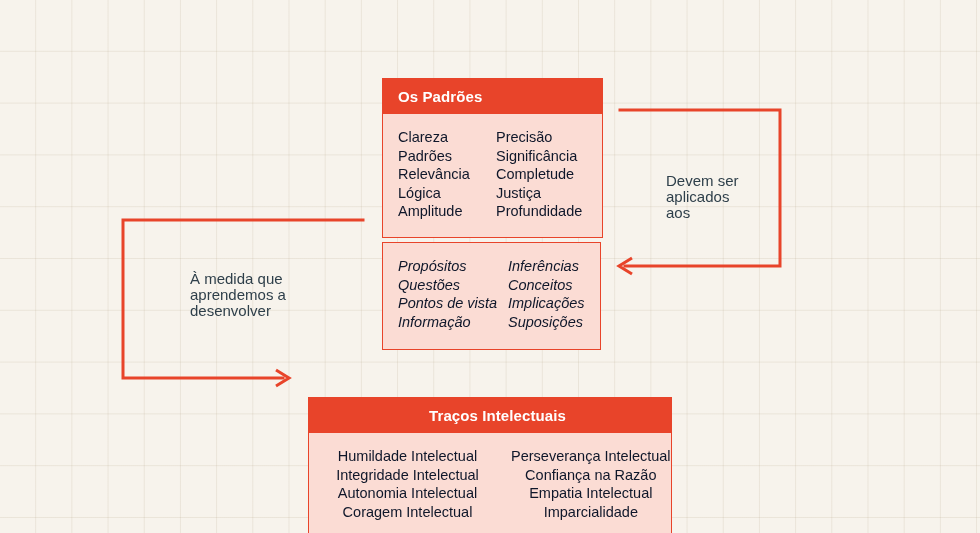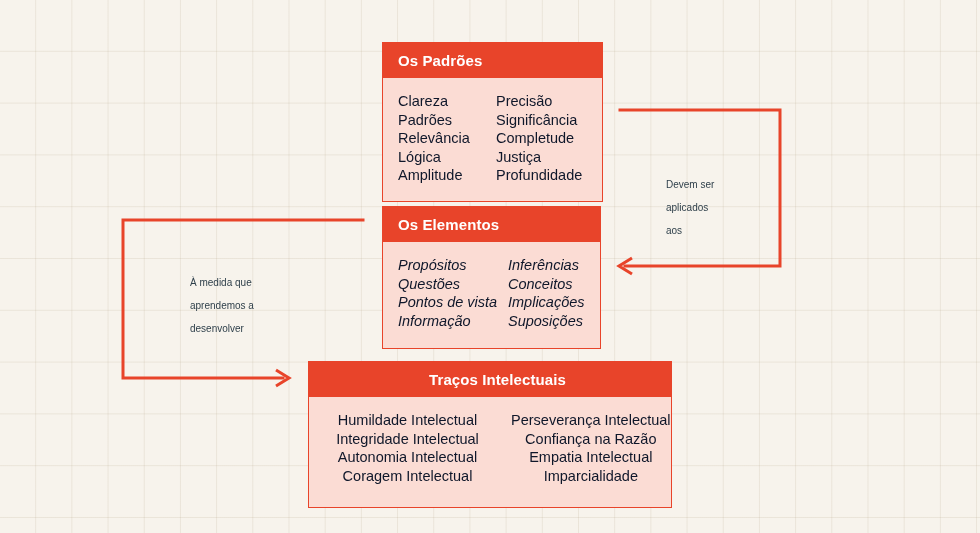--- a/index.html
+++ b/index.html
@@ -31,20 +31,21 @@
     width: 980px;
     height: 533px;
     pointer-events: none;
   }
   .card {
     position: absolute;
     box-sizing: border-box;
     border: 1px solid #E8442A;
     background-color: #FBDCD4;
     overflow: hidden;
+    margin-top: 36px;
   }
   .card-header {
     background-color: #E8442A;
     color: #FFFFFF;
     font-size: 15px;
     font-weight: bold;
     line-height: 1;
     padding: 10px 0 10px 15px;
     letter-spacing: 0.1px;
   }
@@ -59,22 +60,22 @@
     display: flex;
     flex-direction: column;
   }
   .col .item {
     line-height: 18.5px;
     white-space: nowrap;
   }
   .annot {
     position: absolute;
     color: #2E3F4A;
-    font-size: 10px;
-    line-height: 23px;
+    font-size: 15px;
+    line-height: 16px;
     white-space: pre-line;
   }
   
   #card-padroes   { left: 382px; top: 42px;  width: 221px; }
   #card-padroes .card-body .col:first-child { width: 98px; }
   #card-padroes .card-body { padding-bottom: 16px; }
 
   #card-elementos { left: 382px; top: 206px; width: 219px; }
   #card-elementos .card-body .col:first-child { width: 110px; }
   #card-elementos .card-body { padding-bottom: 18px; font-style: italic; }
@@ -114,21 +115,20 @@
         <span class="item">Precisão</span>
         <span class="item">Significância</span>
         <span class="item">Completude</span>
         <span class="item">Justiça</span>
         <span class="item">Profundidade</span>
       </div>
     </div>
   </div>
 
   <div class="card" id="card-elementos">
-    <div class="card-header">Os Elementos</div>
     <div class="card-body">
       <div class="col">
         <span class="item">Propósitos</span>
         <span class="item">Questões</span>
         <span class="item">Pontos de vista</span>
         <span class="item">Informação</span>
       </div>
       <div class="col">
         <span class="item">Inferências</span>
         <span class="item">Conceitos</span>

